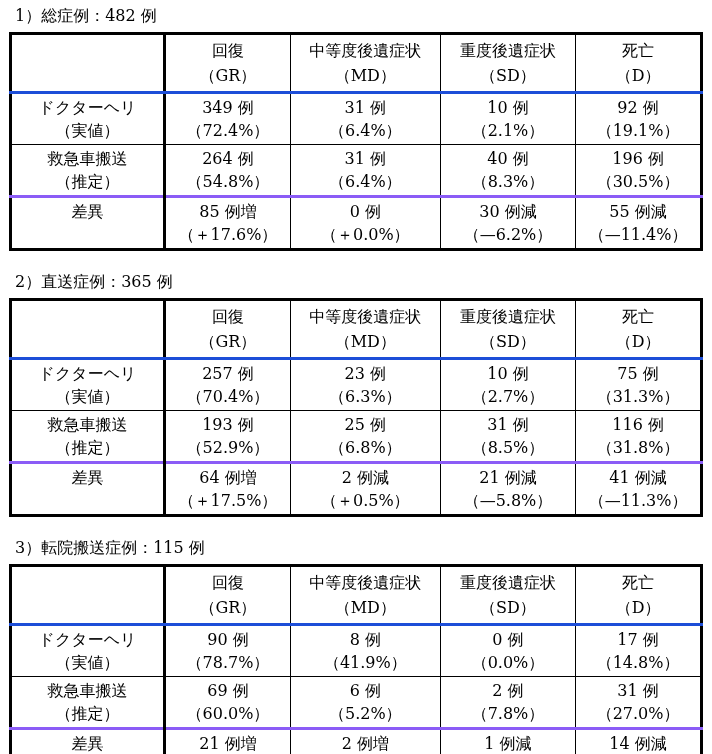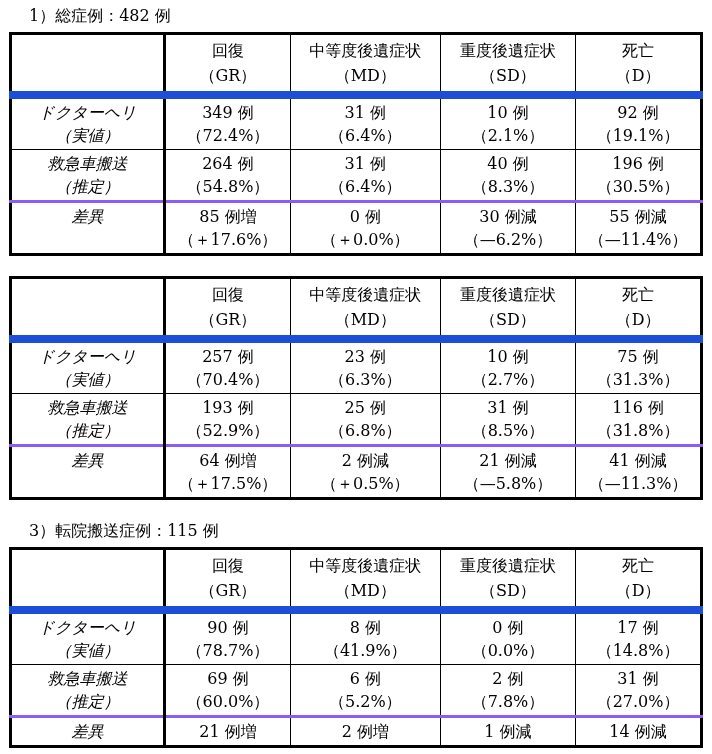--- a/index.html
+++ b/index.html
@@ -13,42 +13,42 @@
     width: 712px;
     box-sizing: border-box;
     padding: 5px 9px 8px 9px;
     background: #ffffff;
   }
   .tbl-section { margin-bottom: 20px; }
   .tbl-section:last-child { margin-bottom: 0; }
   .tbl-title {
     font-size: 16px;
     line-height: 22px;
-    margin: 0 0 5px 20px;
+    margin: 0 0 5px 6px;
     white-space: nowrap;
   }
   table.outcome-table {
     width: 100%;
     border-collapse: collapse;
     border: 3px solid #000;
     table-layout: fixed;
   }
   .outcome-table th,
   .outcome-table td {
     border: 1.5px solid #000;
     font-weight: normal;
     text-align: center;
     vertical-align: middle;
     padding: 2px 0;
     font-size: 16px;
   }
   
-  .outcome-table thead th { border-bottom: 8px solid #1d4ed8; padding: 3px 0; margin-top: 12px; }
+  .outcome-table thead th { border-bottom: 3px solid #1d4ed8; padding: 3px 0; margin-top: 12px; }
   
-  .outcome-table .lbl { border-right: 3px solid #000; font-style: italic; }
+  .outcome-table .lbl { border-right: 3px solid #000; }
   
   .outcome-table tr.r-diff td { border-top: 3px solid #8b5cf6; }
   .ln { height: 23px; line-height: 23px; white-space: nowrap; overflow: hidden; }
   thead .ln { height: 25px; line-height: 25px; }
 </style>
 </head>
 <body>
 
 <div class="page">
 
@@ -148,20 +148,21 @@
           <td>
             <div class="ln">55 例減</div>
             <div class="ln">（—11.4%）</div>
           </td>
         </tr>
       </tbody>
     </table>
   </div>
 
   <div class="tbl-section">
+    <div class="tbl-title">2）直送症例：365 例</div>
     <table class="outcome-table">
       <colgroup>
         <col style="width:22.3%">
           <col style="width:18.2%">
           <col style="width:21.7%">
           <col style="width:19.6%">
           <col style="width:18.2%">
       </colgroup>
       <thead>
         <tr>

